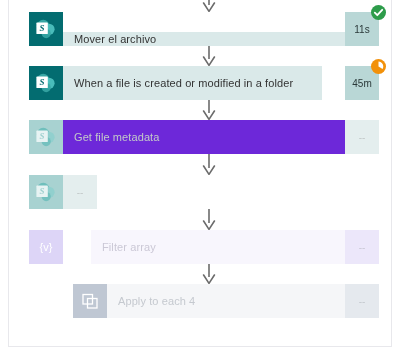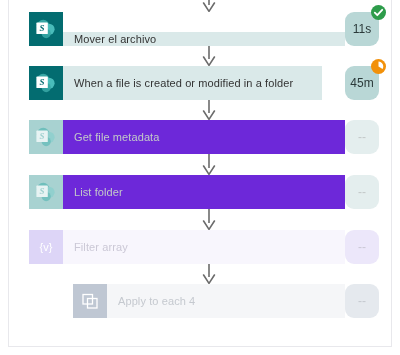--- a/index.html
+++ b/index.html
@@ -76,24 +76,23 @@
     text-overflow: ellipsis;
     box-sizing: border-box;
   }
 
   .action-duration {
     flex: 0 0 34px;
     width: 34px;
     display: flex;
     align-items: center;
     justify-content: center;
-    font-size: 12px;
+    font-size: 10px;
     color: #333333;
     box-sizing: border-box;
-    border-radius: 9px;
   }
 
   
   .state-succeeded .action-icon { background: #036c70; }
   .state-succeeded .action-title { background: #dae9e9; margin-top: 20px; }
   .state-succeeded .action-duration { background: #b9d7d6; color: #2b3a3a; }
 
   .state-running .action-icon { background: #036c70; }
   .state-running .action-title { background: #dae9e9; }
   .state-running .action-duration { background: #b9d7d6; color: #2b3a3a; margin-left: 23px; }
@@ -101,21 +100,21 @@
   
   .state-skipped .action-icon { background: #a8d2d1; }
   .state-skipped .action-title { background: #6d28d9; color: #c3c9c9; }
   .state-skipped .action-duration { background: #e4eeee; color: #c3c9c9; }
 
   .state-skipped-gray .action-icon { background: #bfc7d3; }
   .state-skipped-gray .action-title { background: #f5f6f8; color: #c5c9cf; }
   .state-skipped-gray .action-duration { background: #e5e9ee; color: #c5c9cf; }
 
   .state-skipped-purple .action-icon { background: #ddd5f7; }
-  .state-skipped-purple .action-title { background: #f8f6fd; color: #cbc8d6; }
+  .state-skipped-purple .action-title { background: #f8f6fd; color: #cbc8d6; margin-left: 28px; }
   .state-skipped-purple .action-duration { background: #ece7fa; color: #cbc8d6; }
 
   
   .status-badge {
     position: absolute;
     top: -7px;
     right: -7px;
     width: 15px;
     height: 15px;
     border-radius: 50%;
@@ -222,21 +221,20 @@
       <div class="action-row state-skipped" style="top: 175px;">
         <div class="action-icon">
   <svg width="22" height="22" viewBox="0 0 22 22" aria-hidden="true">
     <circle cx="8.2" cy="8.2" r="6.4" fill="#6fbfbc"></circle>
     <circle cx="14.0" cy="11.3" r="5.6" fill="#8fcfcd" opacity="0.92"></circle>
     <circle cx="11.2" cy="15.6" r="4.6" fill="#6fbfbc" opacity="0.9"></circle>
     <rect x="1.4" y="4.6" width="11.4" height="11.4" rx="0.6" fill="#e7f3f3"></rect>
     <text x="7.1" y="12.9" font-family="'Liberation Serif', serif" font-size="9" font-weight="bold" font-style="italic" text-anchor="middle" fill="#9fd0cf">S</text>
   </svg>
         </div>
-        <div class="action-title">List folder</div>
         <div class="action-duration">--</div>
       </div>
       <div class="action-row state-skipped-purple" style="top: 230px;">
         <div class="action-icon">
   <svg width="22" height="22" viewBox="0 0 22 22" aria-hidden="true">
     <text x="11" y="15" font-family="'Liberation Sans', sans-serif" font-size="11" text-anchor="middle" fill="#ffffff">{v}</text>
   </svg>
         </div>
         <div class="action-title">Filter array</div>
         <div class="action-duration">--</div>

